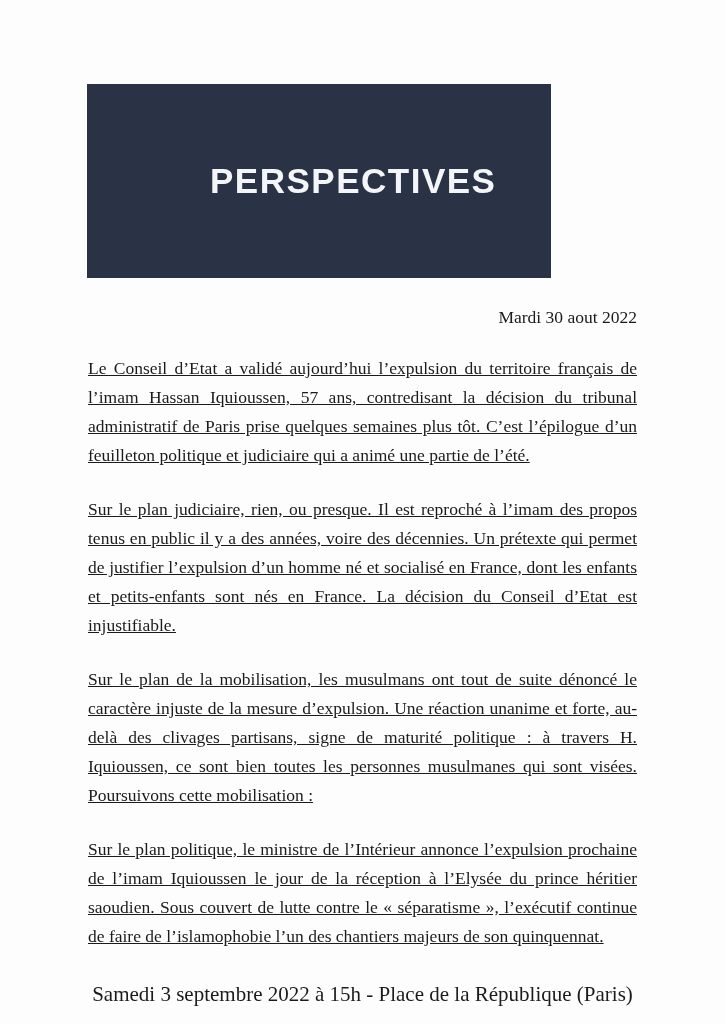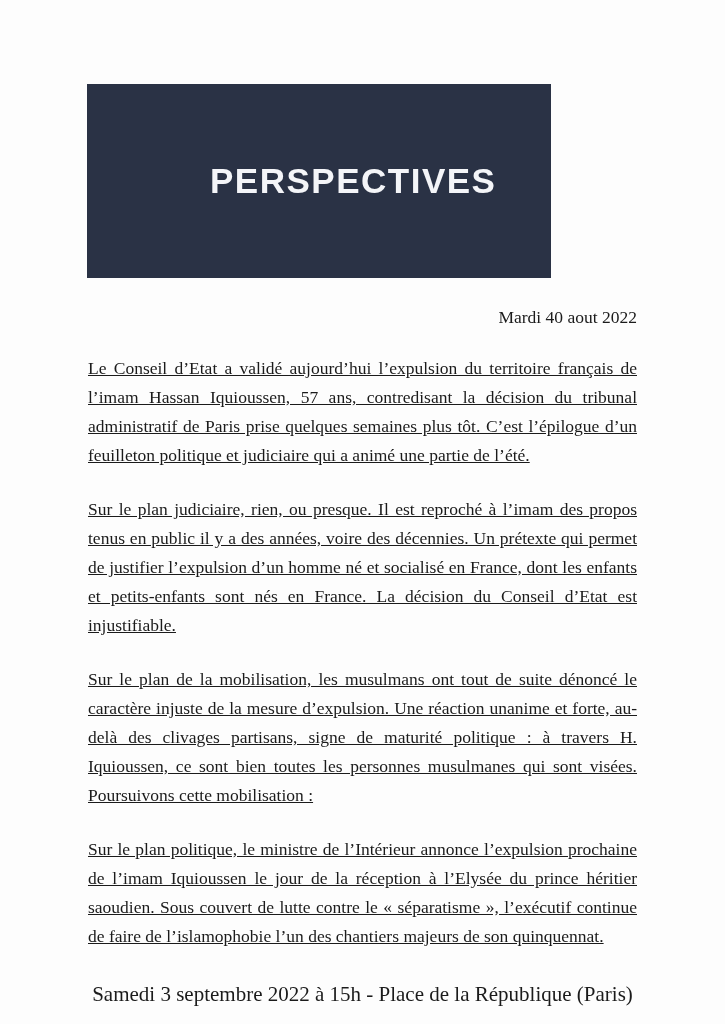--- a/index.html
+++ b/index.html
@@ -68,21 +68,21 @@
 <body>
 
 <div class="page">
 
   <div class="logo-box" style="background: rgb(42, 50, 69);">
     <div class="logo-line" style="color: rgb(244, 245, 248);">PERSPECTIVES</div>
   </div>
 
   <div class="content">
 
-    <div class="date-line">Mardi 40 aout 2022</div>
+    <div class="date-line">Mardi 30 aout 2022</div>
 
     <p class="body-paragraph">Le Conseil d’Etat a validé aujourd’hui l’expulsion du territoire français de l’imam Hassan Iquioussen, 57 ans, contredisant la décision du tribunal administratif de Paris prise quelques semaines plus tôt. C’est l’épilogue d’un feuilleton politique et judiciaire qui a animé une partie de l’été.</p>
 
     <p class="body-paragraph">Sur le plan judiciaire, rien, ou presque. Il est reproché à l’imam des propos tenus en public il y a des années, voire des décennies. Un prétexte qui permet de justifier l’expulsion d’un homme né et socialisé en France, dont les enfants et petits-enfants sont nés en France. La décision du Conseil d’Etat est injustifiable.</p>
 
     <p class="body-paragraph">Sur le plan de la mobilisation, les musulmans ont tout de suite dénoncé le caractère injuste de la mesure d’expulsion. Une réaction unanime et forte, au-delà des clivages partisans, signe de maturité politique : à travers H. Iquioussen, ce sont bien toutes les personnes musulmanes qui sont visées. Poursuivons cette mobilisation :</p>
 
     <p class="body-paragraph">Sur le plan politique, le ministre de l’Intérieur annonce l’expulsion prochaine de l’imam Iquioussen le jour de la réception à l’Elysée du prince héritier saoudien. Sous couvert de lutte contre le « séparatisme », l’exécutif continue de faire de l’islamophobie l’un des chantiers majeurs de son quinquennat.</p>
 
     <div class="event-line">Samedi 3 septembre 2022 à 15h - Place de la République (Paris)</div>

